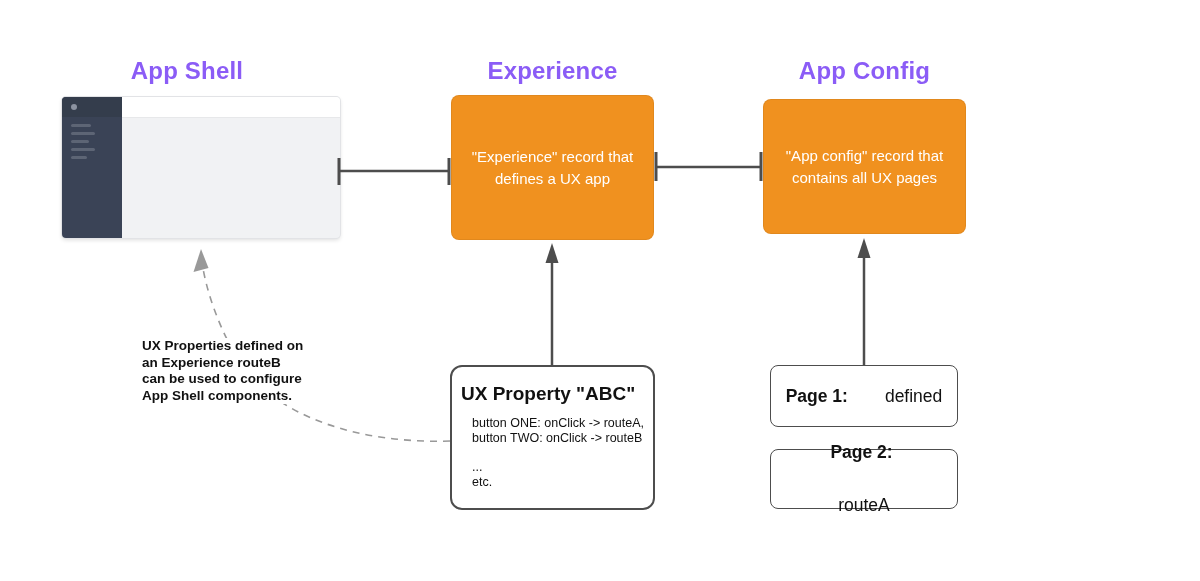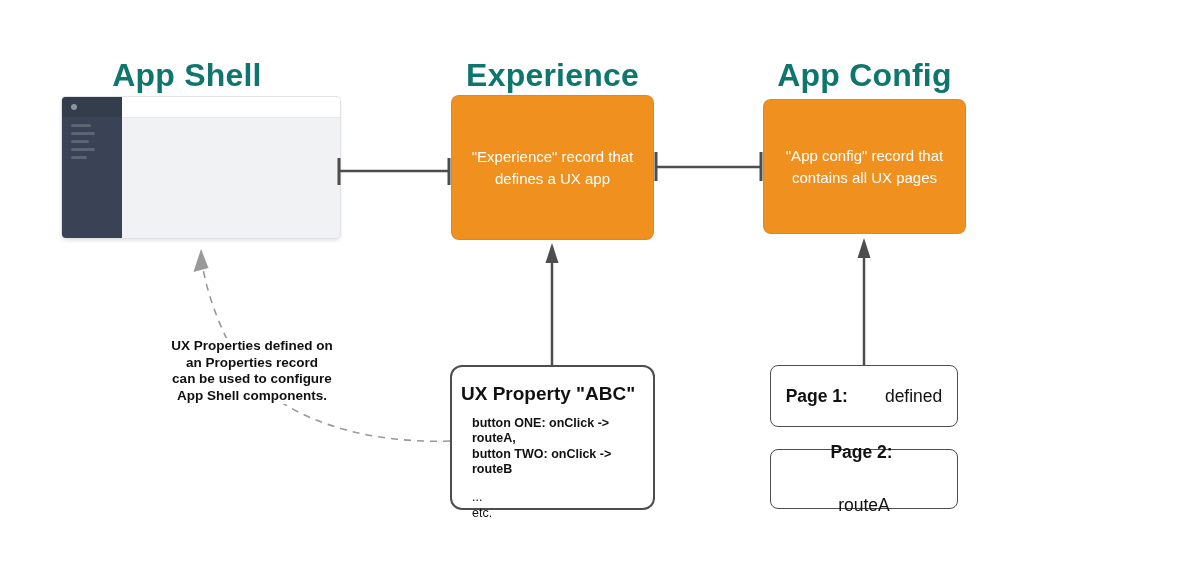--- a/index.html
+++ b/index.html
@@ -1,22 +1,22 @@
 <!DOCTYPE html>
 <html><head>
 <meta charset="utf-8">
 <style>
   html,body { margin:0; padding:0; background:#fff; }
   .canvas {
     position:relative; width:1200px; height:581px; background:#ffffff;
     font-family:"Liberation Sans", sans-serif; color:#111; overflow:hidden;
   }
   .title {
-    position:absolute; font-weight:bold; font-size:32px; text-align:center;
-    color:#0f766e; letter-spacing:0.2px;
+    position:absolute; font-weight:bold; font-size:24px; text-align:center;
+    color:#8b5cf6; letter-spacing:0.2px;
   }
   #title-app-shell  { left:87px;  top:57px; width:200px; }
   #title-experience { left:451px; top:57px; width:203px; }
   #title-app-config { left:763px; top:57px; width:203px; }
 
   
   .mockup {
     position:absolute; left:62px; top:97px; width:278px; height:141px;
     background:#f1f2f4; border-radius:4px; overflow:hidden;
     box-shadow:0 0 0 1px #e2e3e6, 0 2px 4px rgba(0,0,0,0.14);
@@ -49,37 +49,37 @@
   #box-experience { left:451px; top:95px; width:203px; height:145px; padding:0 13px; }
   #box-appconfig  { left:763px; top:99px; width:203px; height:135px; padding:0 11px; }
 
   
   .ux-box {
     position:absolute; left:450px; top:365px; width:205px; height:145px;
     background:#ffffff; border:2px solid #4d4d4d; border-radius:12px;
     box-sizing:border-box; padding:16px 8px 0 9px; z-index:2;
   }
   .ux-title { font-size:19px; font-weight:bold; white-space:nowrap; }
-  .ux-body  { margin:11px 0 0 11px; font-size:12.5px; line-height:1.22;font-weight:bold; }
+  .ux-body  { margin:11px 0 0 11px; font-size:12.5px; line-height:1.22; }
   .ux-etc   { margin:13px 0 0 11px; font-size:12.5px; line-height:1.25; }
 
   
   .page-box {
     position:absolute; left:770px; width:188px; background:#ffffff;
     border:1.5px solid #4d4d4d; border-radius:8px; display:flex;
     align-items:center; justify-content:center; font-size:17.5px;
     box-sizing:border-box; z-index:2;gap:32px;
   }
   #page1 { top:365px; height:62px; }
   #page2 { top:449px; height:60px;flex-direction:column; }
   .page-label { font-weight:bold; margin-right:5px; }
 
   
   .note {
-    position:absolute; left:142px; top:338px; width:220px; text-align:center;
+    position:absolute; left:142px; top:338px; width:220px; text-align:left;
     font-weight:bold; font-size:13.5px; line-height:16.5px; background:#ffffff;
     z-index:5;
   }
 
   .connectors { position:absolute; left:0; top:0; z-index:3; }
 </style>
 </head>
 <body>
 
 <div class="canvas">
@@ -125,21 +125,21 @@
     <span class="page-label">Page 1:</span>
     <span>defined</span>
   </div>
   <div class="page-box" id="page2">
     <span class="page-label">Page 2:</span>
     <span>routeA</span>
   </div>
 
   <div class="note">
     <div>UX Properties defined on</div>
-    <div>an Properties record</div>
+    <div>an Experience routeB</div>
     <div>can be used to configure</div>
     <div>App Shell components.</div>
   </div>
 
   <svg class="connectors" width="1200" height="581" viewBox="0 0 1200 581">
     <g stroke="#4d4d4d" stroke-width="2.5" fill="none">
       <path d="M340 171 H450"></path>
       <path d="M339 158 V185" stroke-width="3"></path>
       <path d="M449 158 V185" stroke-width="3"></path>
       <path d="M655 167 H762"></path>

